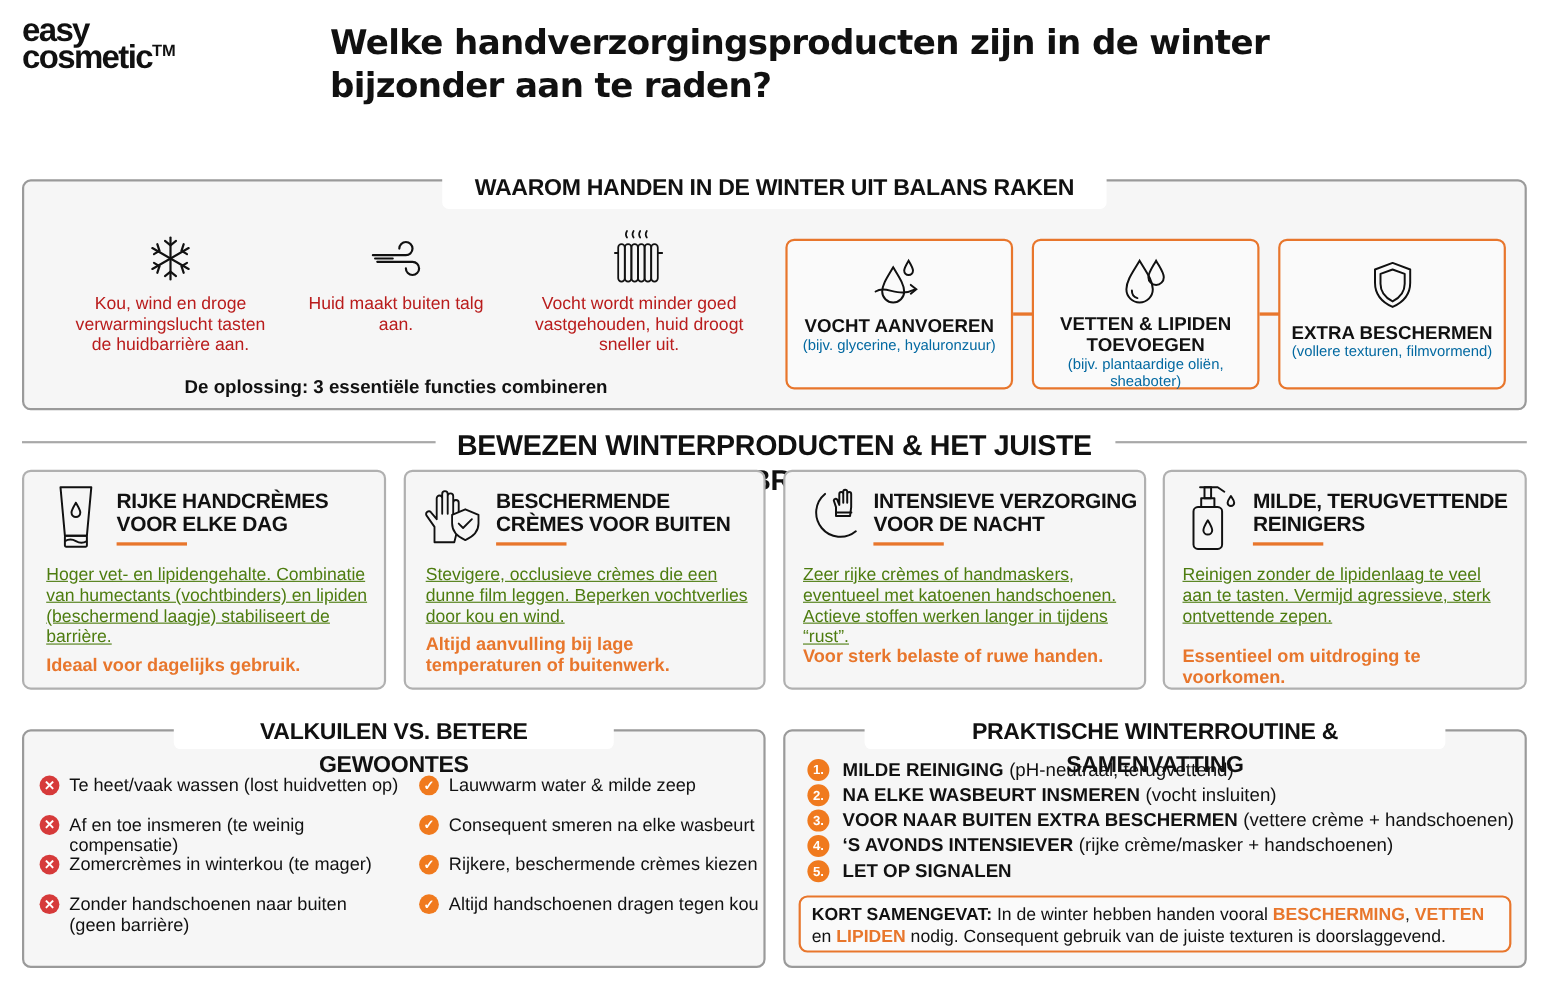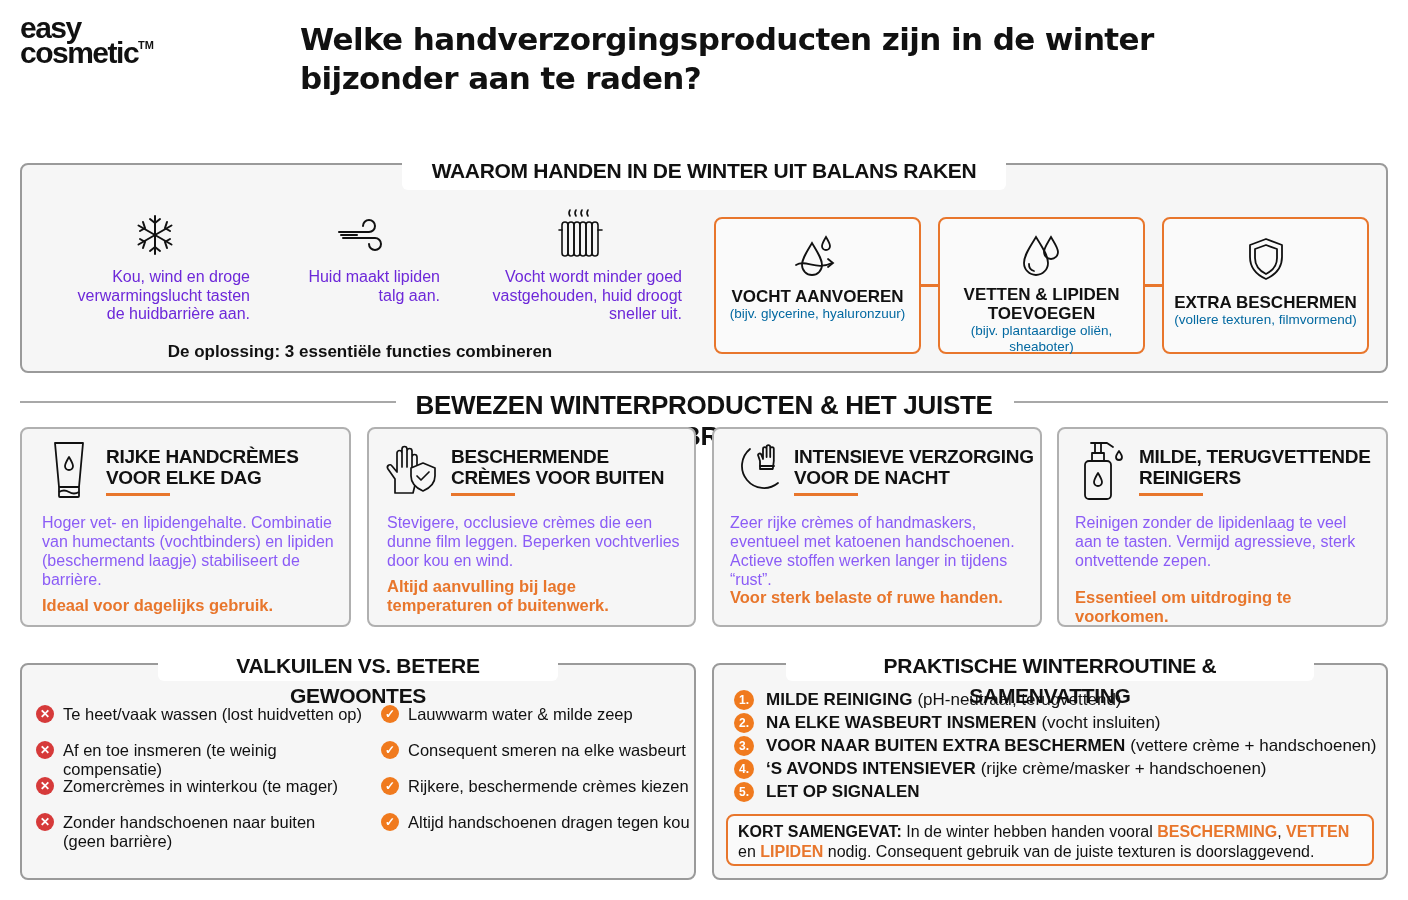--- a/index.html
+++ b/index.html
@@ -4,42 +4,42 @@
 <style>
   * { box-sizing: border-box; margin: 0; padding: 0; }
   html, body { width: 1408px; height: 900px; background: #ffffff; overflow: hidden; }
   body { font-family: "Liberation Sans", sans-serif; color: #111; position: relative; }
   .abs { position: absolute; }
 
   
   .logo { left: 20px; top: 16px; line-height: 0.82; font-weight: 900; color: #111; letter-spacing: -1.5px; }
   .logo .l1 { font-size: 30px; display:block; }
   .logo .l2 { font-size: 30px; display:block; }
-  .logo .tm { font-size: 11px; letter-spacing: 0; font-weight: 700; vertical-align: top; }
+  .logo .tm { font-size: 15px; letter-spacing: 0; font-weight: 700; vertical-align: top; }
 
   .main-title { left: 300px; top: 20px; width: 960px; font-size: 31px; font-weight: 700; line-height: 39px; color: #111; font-family: "DejaVu Sans", sans-serif; letter-spacing: -0.6px; }
 
   
   .panel { border: 2px solid #9a9a9a; border-radius: 8px; background: #f6f6f6; }
   .panel-title { background: #fff; font-weight: 700; font-size: 21px; text-align: center; padding: 2px 20px; border-radius: 6px; letter-spacing: -0.3px; }
 
-  .cause { text-align: right; font-size: 16px; line-height: 18.5px; color: #6d28d9; }
+  .cause { text-align: center; font-size: 16px; line-height: 18.5px; color: #b91c1c; }
   .cause .icon { display: block; margin: 0 auto 10px auto; }
 
   .func-box { border: 2.5px solid #e8762c; border-radius: 8px; background: #fafafa; text-align: center; display: flex; flex-direction: column; align-items: center; justify-content: flex-start; padding-top: 12px; }
   .func-box .t { font-weight: 700; font-size: 17px; line-height: 19px; margin-top: 6px; text-align: center; }
   .func-box .s { font-size: 13.5px; line-height: 15.5px; color: #0369a1; }
   .connector { height: 2.5px; background: #e8762c; }
 
   .divider { height: 2px; background: #a8a8a8; }
 
   .card { border: 2px solid #b0b0b0; border-radius: 8px; background: #f6f6f6; }
   .card .ctitle { font-weight: 700; font-size: 19px; line-height: 21px; letter-spacing: -0.3px; }
   .card .uline { width: 64px; height: 3px; background: #e8762c; }
-  .card .body { font-size: 16px; line-height: 19px; color: #8b5cf6; }
+  .card .body { font-size: 16px; line-height: 19px; color: #4d7c0f; text-decoration: underline; }
   .card .hl { font-size: 16.5px; line-height: 19px; color: #e8762c; font-weight: 700; }
 
   .list-item { display: flex; align-items: flex-start; font-size: 16.5px; line-height: 19px; }
   .badge-x, .badge-v { width: 18px; height: 18px; border-radius: 50%; flex: 0 0 18px; margin-right: 9px; margin-top: 0px; display:flex; align-items:center; justify-content:center; color:#fff; font-size:12px; font-weight:700; }
   .badge-x { background: #d63a3a; }
   .badge-v { background: #f07a1e; }
 
   .step { display: flex; align-items: center; font-size: 17px; line-height: 22px; height: 23px; }
   .num { width: 20px; height: 20px; border-radius: 50%; background: #f07a1e; color: #fff; font-weight: 700; font-size: 12px; display: flex; align-items: center; justify-content: center; margin-right: 12px; flex: 0 0 20px; }
   .step b { font-weight: 700; margin-right: 5px; }
@@ -80,21 +80,21 @@
 </div>
 
 <div class="abs cause" style="left:280px; top:212px; width:160px;">
   <span class="icon">
     <svg width="50" height="46" viewBox="0 0 50 46" fill="none" stroke="#111" stroke-width="2" stroke-linecap="round" style="margin:0 auto;">
       <path d="M4 20 H34 a6 6 0 1 0 -6 -6"></path>
         <path d="M8 26 H40 a6 6 0 1 1 -6 6"></path>
         <path d="M6 23 H22"></path>
     </svg>
   </span>
-  <span>Huid maakt lipiden talg aan.</span>
+  <span>Huid maakt buiten talg aan.</span>
 </div>
 
 <div class="abs cause" style="left:480px; top:208px; width:202px;">
   <span class="icon">
     <svg width="50" height="50" viewBox="0 0 50 50" fill="none" stroke="#111" stroke-width="1.6" stroke-linecap="round" style="margin:0 auto;">
       <path d="M14 2 q-2 3 0 6"></path>
         <path d="M20 2 q-2 3 0 6"></path>
         <path d="M26 2 q-2 3 0 6"></path>
         <path d="M32 2 q-2 3 0 6"></path>
       <rect x="6" y="14" width="6" height="34" rx="3"></rect>

